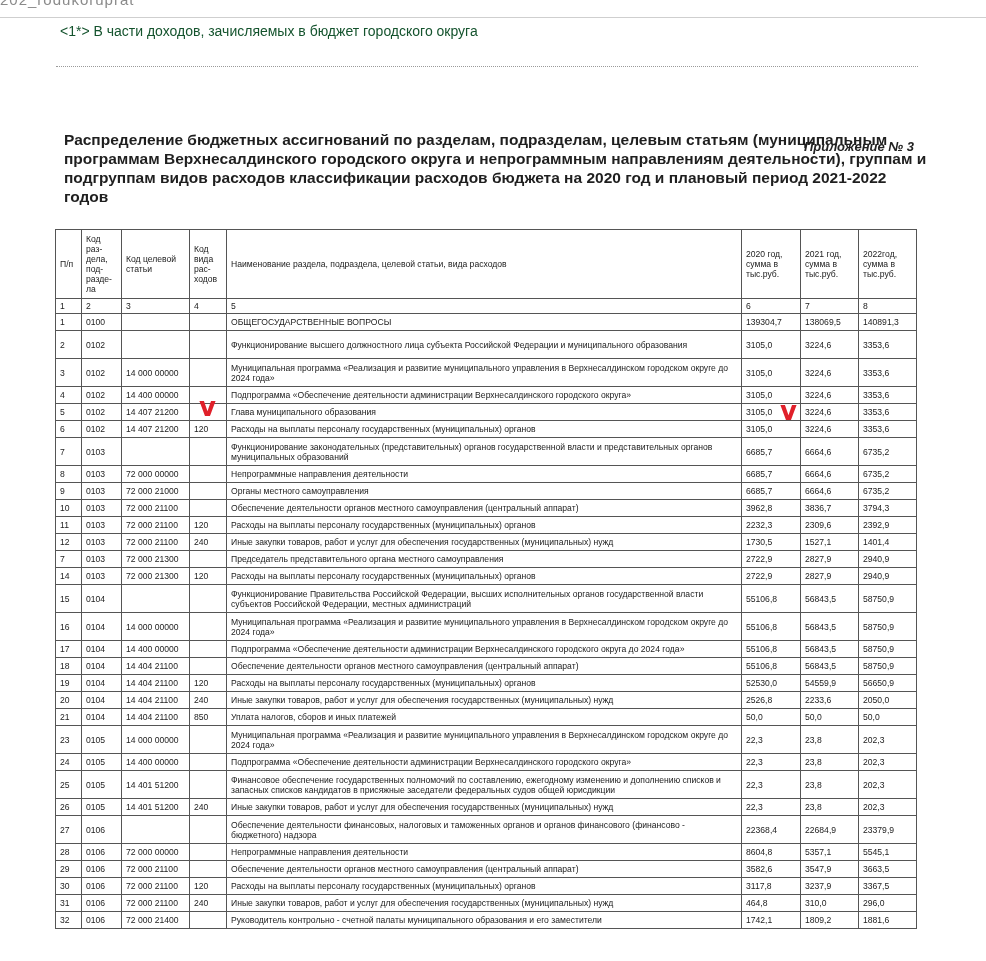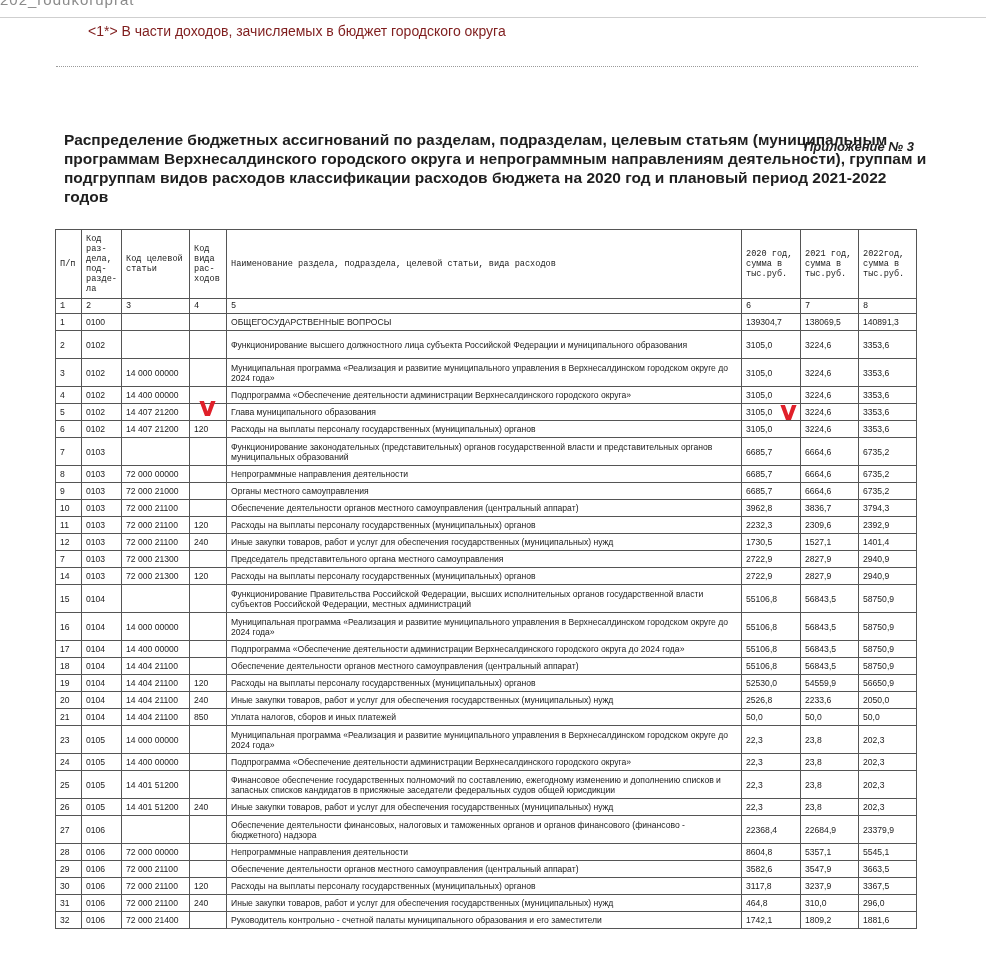--- a/index.html
+++ b/index.html
@@ -1,27 +1,27 @@
 <!DOCTYPE html>
 <html><head>
 <meta charset="utf-8">
 <style>
   html, body { margin: 0; padding: 0; background: #ffffff; }
   body { width: 986px; height: 961px; overflow: hidden; position: relative;
          font-family: "Liberation Sans", "DejaVu Sans", sans-serif; color: #222; }
   .top-fragment { position: absolute; left: 0; top: -9px; font-size: 15px; color: #8a8a8a; letter-spacing: 1px; }
   .top-rule { position: absolute; left: 0; top: 17px; width: 986px; height: 1px; background: #cfcfcf; }
-  .footnotes { position: absolute; left: 88px; top: 22px; font-size: 14px; line-height: 19px; color: #7f1d1d; }
+  .footnotes { position: absolute; left: 60px; top: 22px; font-size: 14px; line-height: 19px; color: #14532d; }
   .dotted-rule { position: absolute; left: 56px; top: 66px; width: 862px; border-top: 1px dotted #9a9a9a; }
   .appendix { position: absolute; right: 72px; top: 91px; font-size: 13px; font-weight: bold; font-style: italic; color: #222; margin-top: 48px; }
   .doc-title { position: absolute; left: 56px; top: 122px; width: 870px; font-size: 15.5px; font-weight: bold; line-height: 19px; color: #1f1f1f; margin: 8px; }
   table.budget { position: absolute; left: 55px; top: 229px; width: 861px; border-collapse: collapse;
                  font-size: 8.6px; table-layout: fixed; color: #222; }
   table.budget td { border: 1px solid #555; padding: 1px 4px; vertical-align: middle; line-height: 10px; }
-  table.budget thead td { vertical-align: middle; font-family: Liberation Mono, monospace; }
+  table.budget thead td { vertical-align: middle; }
   tr.h-main td { height: 66px; }
   tr.h-num td { height: 12px; }
   tr.r1 td { height: 14px; }
   tr.r2 td { height: 25px; }
   .check { position: absolute; color: #e0202a; font-weight: bold; font-size: 26px; font-family: "DejaVu Sans", sans-serif; line-height: 1; }
 </style>
 </head>
 <body>
 
 <div class="top-fragment">202_rodukoruprat</div>

